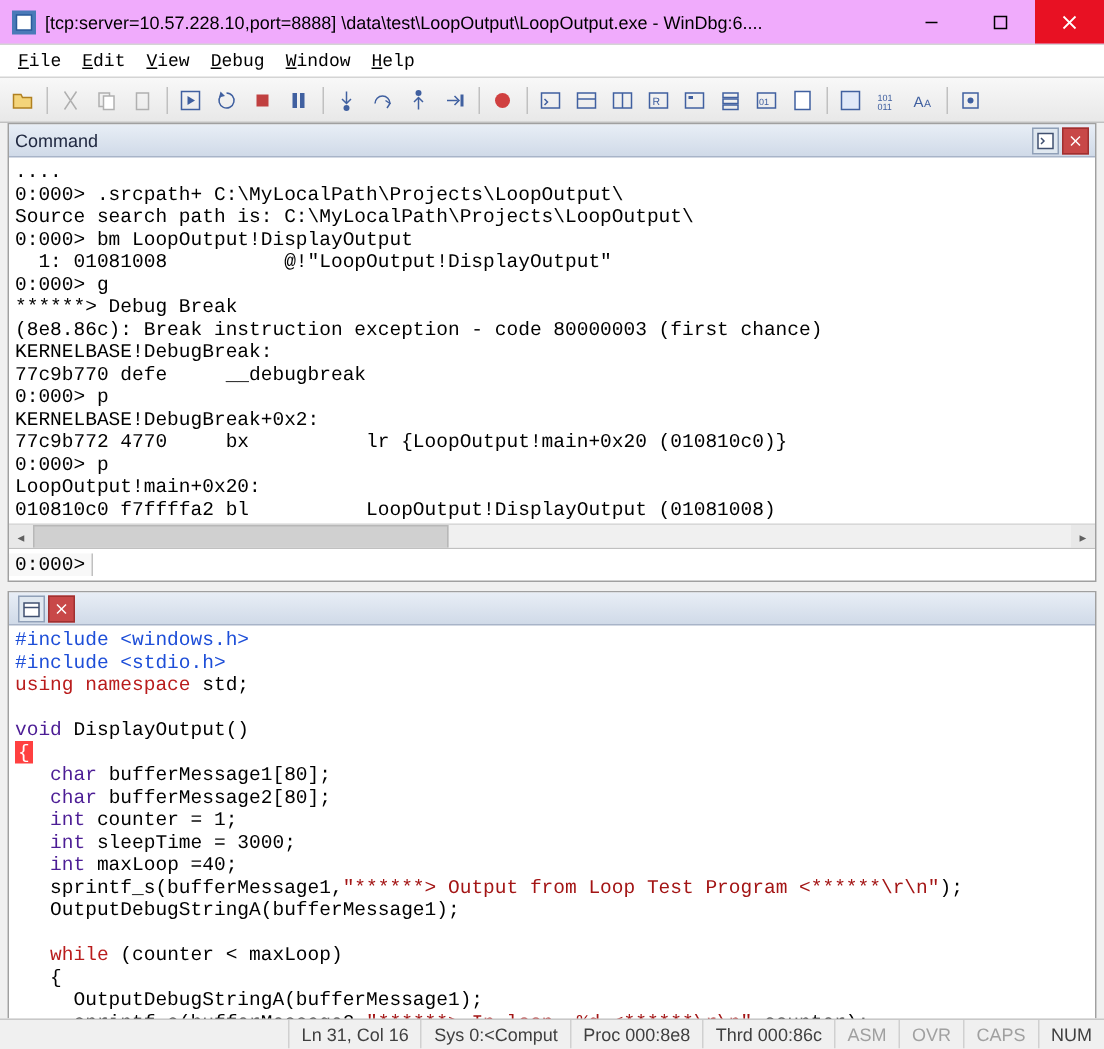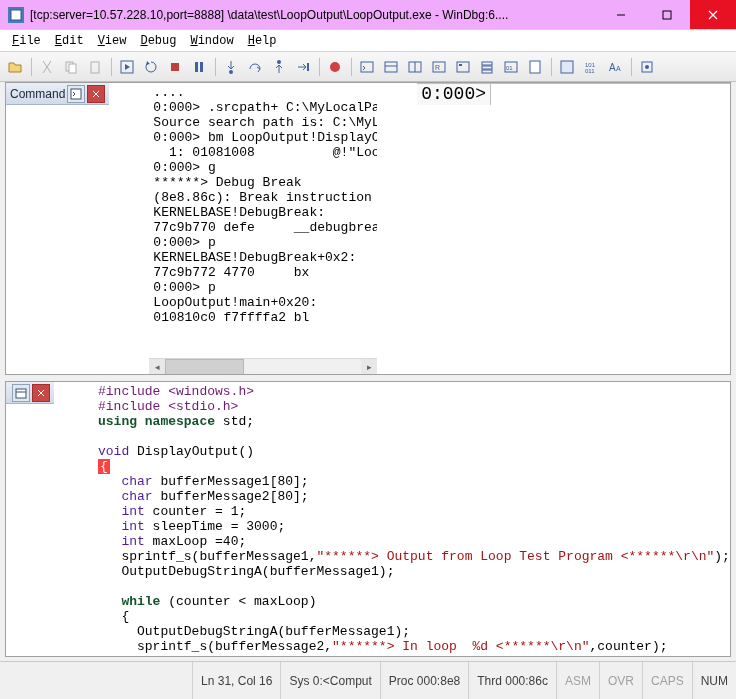--- a/index.html
+++ b/index.html
@@ -13,43 +13,43 @@
 .winbtn.close svg { stroke: #fff; }
 .menubar { height: 22px; background: #fff; display: flex; align-items: center; padding: 0 6px; gap: 2px; border-bottom: 1px solid #d4d4d4; }
 .menuitem { padding: 2px 6px; font-size: 12px; cursor: pointer; font-family: Liberation Mono, monospace; }
 .menuitem .ul { text-decoration: underline; }
 .toolbar { height: 30px; background: linear-gradient(#f8f8f8,#e8e8e8); border-bottom: 1px solid #c0c0c0; display: flex; align-items: center; padding: 0 4px; gap: 2px; }
 .tbtn { width: 22px; height: 22px; display: flex; align-items: center; justify-content: center; border: 1px solid transparent; cursor: pointer; }
 .tbtn.sep { width: 6px; cursor: default; border: none; }
 .tbtn.sep::before { content: ""; width: 1px; height: 18px; background: #c0c0c0; }
 .tbtn svg { width: 16px; height: 16px; }
 .client { flex: 1; background: #f0f0f0; padding: 0; display: flex; flex-direction: column; overflow: hidden; }
-.pane { border: 1px solid #a0a0a0; margin: 0 5px; display: flex; flex-direction: row; background: #fff; gap: 40px; }
+.pane { border: 1px solid #a0a0a0; margin: 0 5px; display: flex; flex-direction: column; background: #fff; }
 .pane.cmd { height: 316px; margin-top: 0; }
 .pane.src { flex: 1; margin-top: 6px; margin-bottom: 4px; }
 .panehdr { height: 22px; background: linear-gradient(#e8eef6,#d0dae8); border-bottom: 1px solid #a8b4c8; display: flex; align-items: center; padding: 0 4px; font-size: 12px; color: #202840; }
 .panehdr .ptitle { flex: 1; }
 .panehdr .pbtn { width: 18px; height: 18px; display: flex; align-items: center; justify-content: center; margin-left: 2px; cursor: pointer; border: 1px solid #90a0b8; background: #e0e8f0; }
 .panehdr .pbtn.close { background: #c84848; color: #fff; border-color: #a03030; }
 .panebody { flex: 1; overflow: hidden; position: relative; }
 .cmdtext { font-family: "Courier New", monospace; font-size: 13px; line-height: 15px; white-space: pre; padding: 2px 4px; height: calc(100% - 16px); overflow: hidden; color: #000; }
 .hscroll { height: 16px; background: #f0f0f0; border-top: 1px solid #d8d8d8; display: flex; align-items: center; }
 .hscroll .arrow { width: 16px; height: 16px; background: #e8e8e8; display: flex; align-items: center; justify-content: center; font-size: 9px; color: #606060; }
 .hscroll .track { flex: 1; height: 16px; background: #f0f0f0; position: relative; }
 .hscroll .thumb { position: absolute; left: 0; top: 0; height: 100%; width: 40%; background: #d0d0d0; border: 1px solid #b8b8b8; }
-.cmdinput { height: 22px; border-top: 1px solid #c0c0c0; display: flex; font-family: "Courier New", monospace; font-size: 18px; }
+.cmdinput { height: 22px; border-top: 1px solid #c0c0c0; display: flex; align-items: center; font-family: "Courier New", monospace; font-size: 13px; }
 .cmdinput .prompt { padding: 0 4px; border-right: 1px solid #c0c0c0; background: #f8f8f8; }
 .cmdinput input { flex: 1; border: none; outline: none; font-family: inherit; font-size: inherit; padding: 0 4px; }
 .srcbody { font-family: "Courier New", monospace; font-size: 13px; line-height: 15px; padding: 2px 4px; white-space: pre; overflow: hidden; }
-.kw-pp { color: #701a75; }
+.kw-pp { color: #1d4ed8; }
 .kw-type { color: #4c1d95; }
-.kw-stmt { color: #14532d; font-weight: bold; }
+.kw-stmt { color: #b91c1c; }
 .str { color: #a31515; }
 .curmark { background: #ff4040; color: #fff; padding: 0 2px; }
-.statusbar { height: 38px; background: #f0f0f0; border-top: 1px solid #c8c8c8; display: flex; align-items: center; font-size: 12px; color: #404040; }
+.statusbar { height: 20px; background: #f0f0f0; border-top: 1px solid #c8c8c8; display: flex; align-items: center; font-size: 12px; color: #404040; }
 .statusbar .cell { padding: 0 8px; border-left: 1px solid #d0d0d0; height: 100%; display: flex; align-items: center; }
 .statusbar .spacer { flex: 1; }
 .dis { color: #a0a0a0; }
 </style>
 </head>
 <body>
 
 <div class="titlebar">
   <div class="appicon">
     <svg width="12" height="12" viewBox="0 0 12 12">

